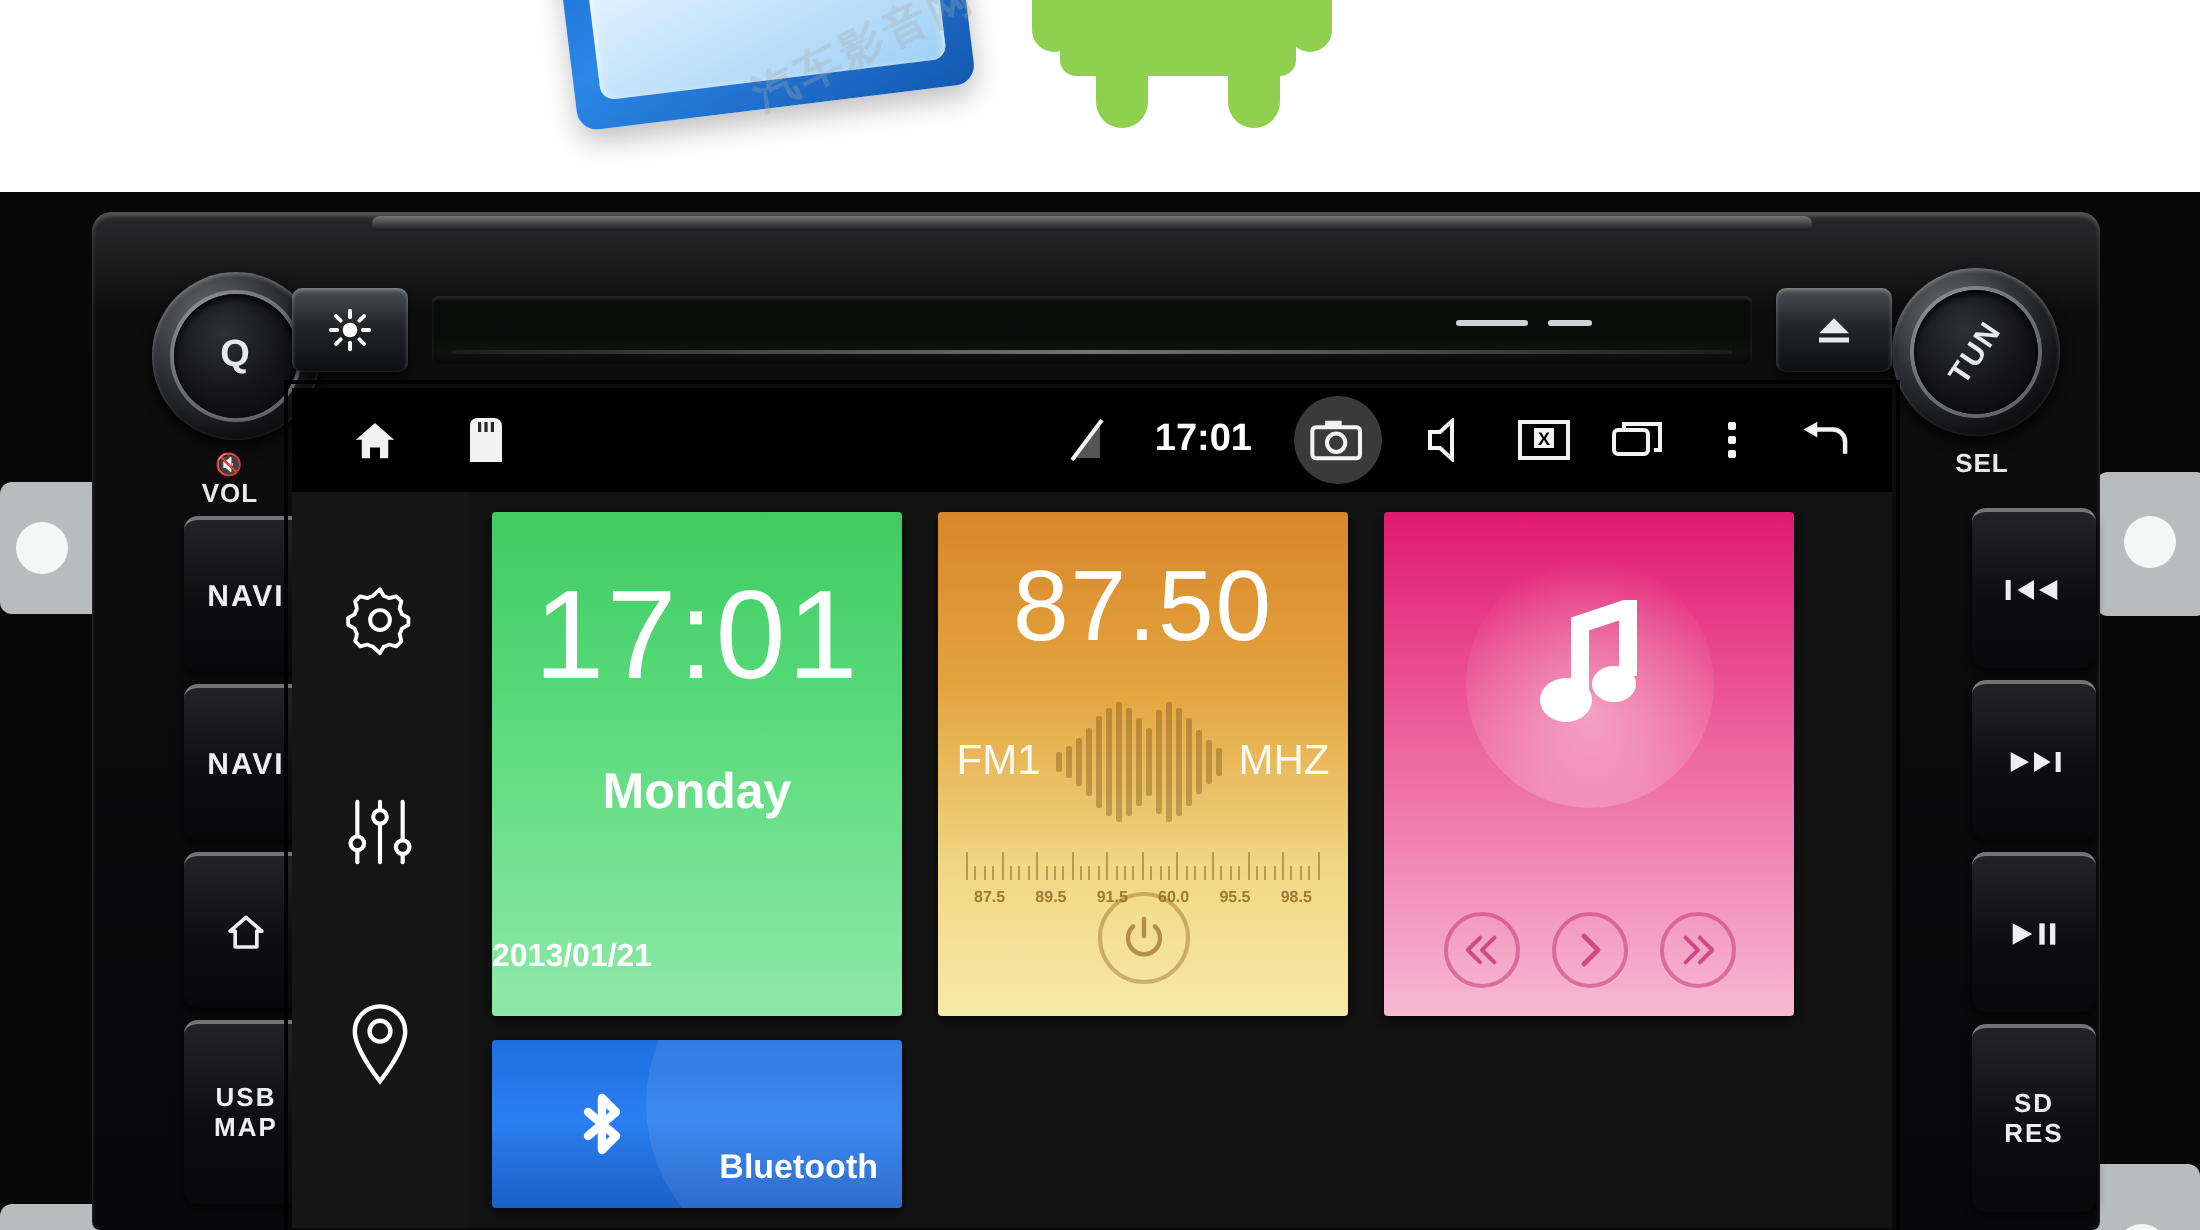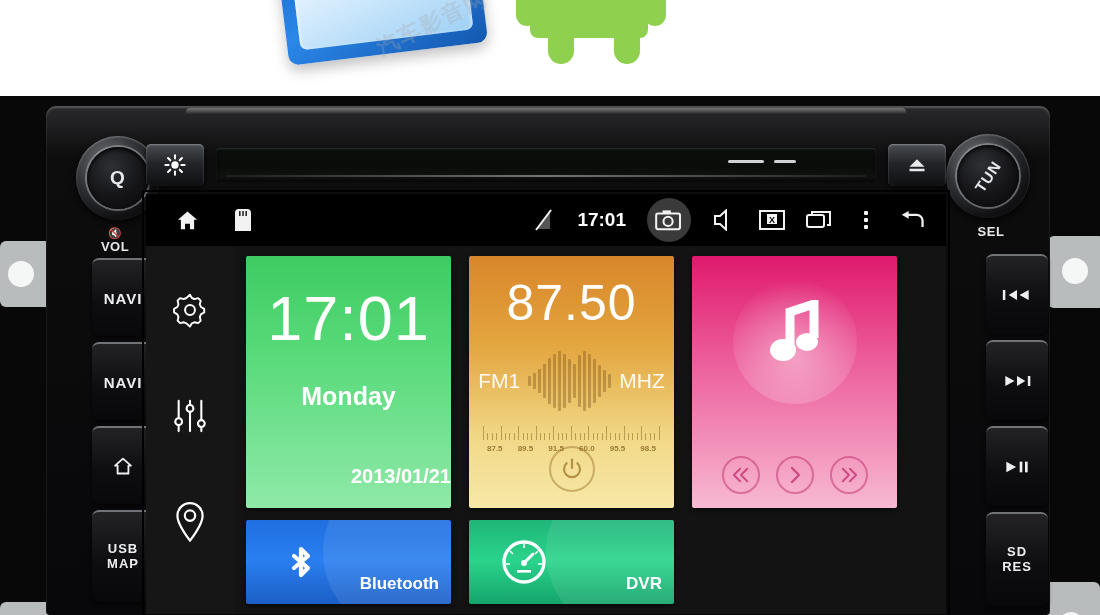--- a/index.html
+++ b/index.html
@@ -164,21 +164,21 @@
   .row-top { display:flex; gap:18px; height:252px; }
   .row-bot { display:flex; gap:18px; height:84px; margin-top:12px; }
   .tile { position:relative; border-radius:2px; overflow:hidden; box-shadow:0 2px 5px rgba(0,0,0,.6); }
   .tile.big { width:205px; }
   .tile.small { width:205px; }
 
   
   #tile-clock { background:linear-gradient(180deg,#3fcb62 0%,#55d977 35%,#8fe9a8 100%); }
   #tile-clock .hhmm { position:absolute; left:0; right:0; top:26px; text-align:center; font-size:63px; color:#fff; font-weight:300; letter-spacing:1px; }
   #tile-clock .dayname { position:absolute; left:0; right:0; top:126px; text-align:center; font-size:25px; color:#fff; font-weight:bold; }
-  #tile-clock .datestr { position:absolute; left:0; right:0; bottom:20px; text-align:right; font-size:20px; color:#fff; font-weight:bold; }
+  #tile-clock .datestr { position:absolute; left:0; right:0; bottom:20px; text-align:left; font-size:16px; color:#fff; font-weight:bold; }
 
   
   #tile-radio { background:linear-gradient(180deg,#d9862a 0%,#e3a53f 35%,#f1d886 72%,#f7e9a8 100%); }
   #tile-radio .freq { position:absolute; left:0; right:0; top:18px; text-align:center; font-size:50px; color:#fff; font-weight:300; letter-spacing:1px; }
   #tile-radio .bandrow { position:absolute; left:0; right:0; top:94px; display:flex; align-items:center; justify-content:center; gap:8px; }
   #tile-radio .band, #tile-radio .unit-lbl { color:#fff; font-size:21px; opacity:.92; }
   #tile-radio .wave { display:flex; align-items:center; gap:2px; height:62px; }
   #tile-radio .wave i { width:3px; background:rgba(120,80,20,.38); border-radius:1px; }
   #tile-radio .ruler { position:absolute; left:14px; right:14px; top:168px; height:16px; display:flex; align-items:flex-end; justify-content:space-between; }
   #tile-radio .ruler i { width:1px; background:rgba(120,80,20,.45); }
@@ -542,38 +542,19 @@
           <div class="tile small" id="tile-bt">
             <div class="sheen"></div>
             <div class="tico">
               <svg width="34" height="48" viewBox="0 0 34 48">
                 <path d="M10 12 L24 24 L17 31 V5 L24 12 L10 24" fill="none" stroke="#fff" stroke-width="4.2" stroke-linejoin="round" stroke-linecap="round" transform="translate(0,6)"></path>
               </svg>
             </div>
             <div class="tlabel">Bluetooth</div>
           </div>
 
-          <div class="tile small" id="tile-dvr">
-            <div class="sheen"></div>
-            <div class="tico">
-              <svg width="46" height="46" viewBox="0 0 46 46">
-                <circle cx="23" cy="23" r="20" fill="none" stroke="#fff" stroke-width="3.4"></circle>
-                <g stroke="#fff" stroke-width="1.6">
-                  <line x1="23" y1="5" x2="23" y2="9"></line>
-                    <line x1="9" y1="12" x2="12" y2="15"></line>
-                  <line x1="37" y1="12" x2="34" y2="15"></line>
-                    <line x1="5" y1="25" x2="9" y2="25"></line>
-                  <line x1="41" y1="25" x2="37" y2="25"></line>
-                </g>
-                <line x1="23" y1="24" x2="32" y2="15" stroke="#fff" stroke-width="3" stroke-linecap="round"></line>
-                <circle cx="23" cy="24" r="3" fill="#fff"></circle>
-                <rect x="16" y="31" width="14" height="2.6" fill="#fff"></rect>
-              </svg>
-            </div>
-            <div class="tlabel">DVR</div>
-          </div>
 
         </div>
       </div>
     </div>
     <div class="screen-frame"></div>
   </div>
 </div>
 
 </body></html>

